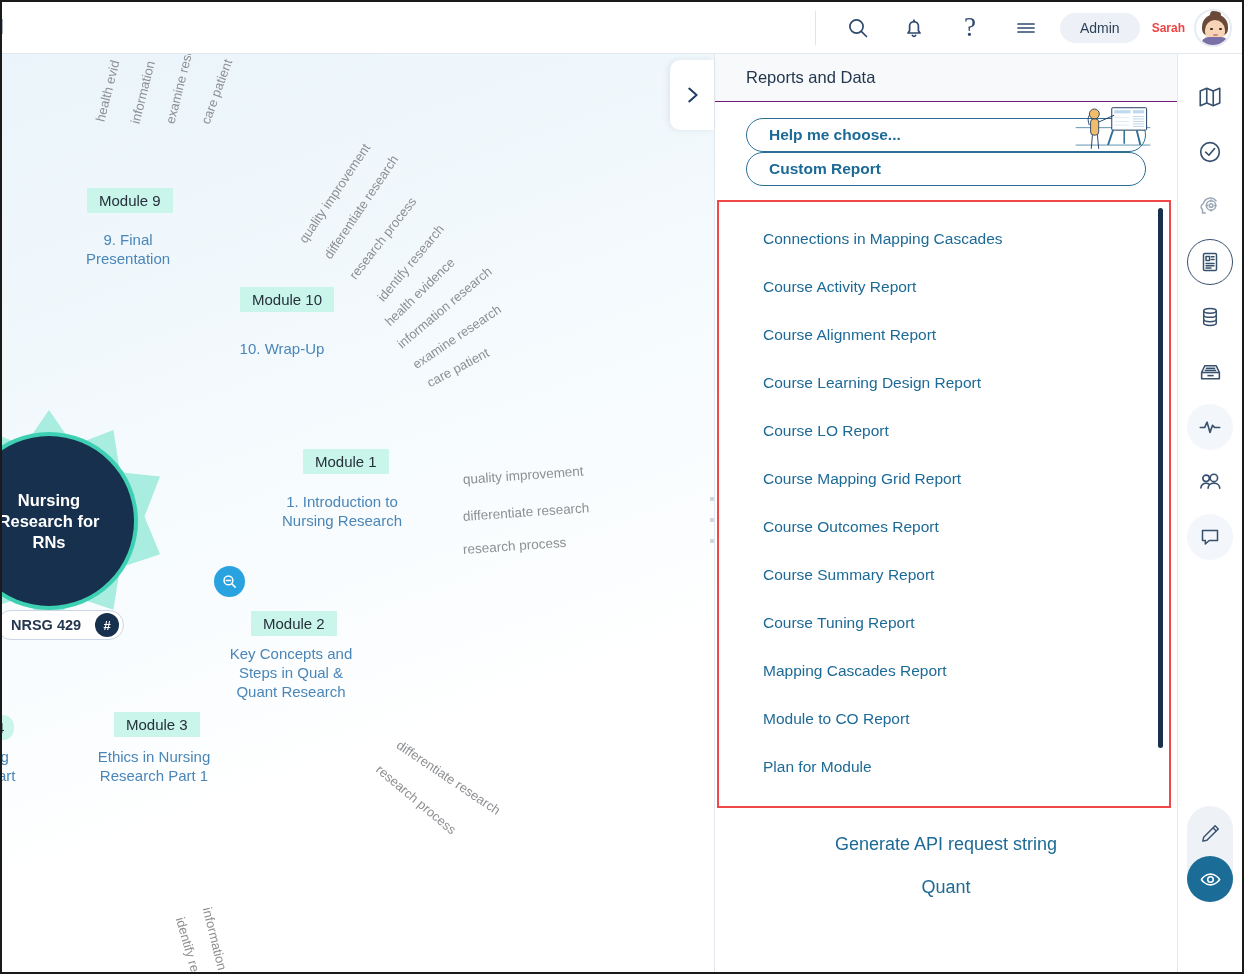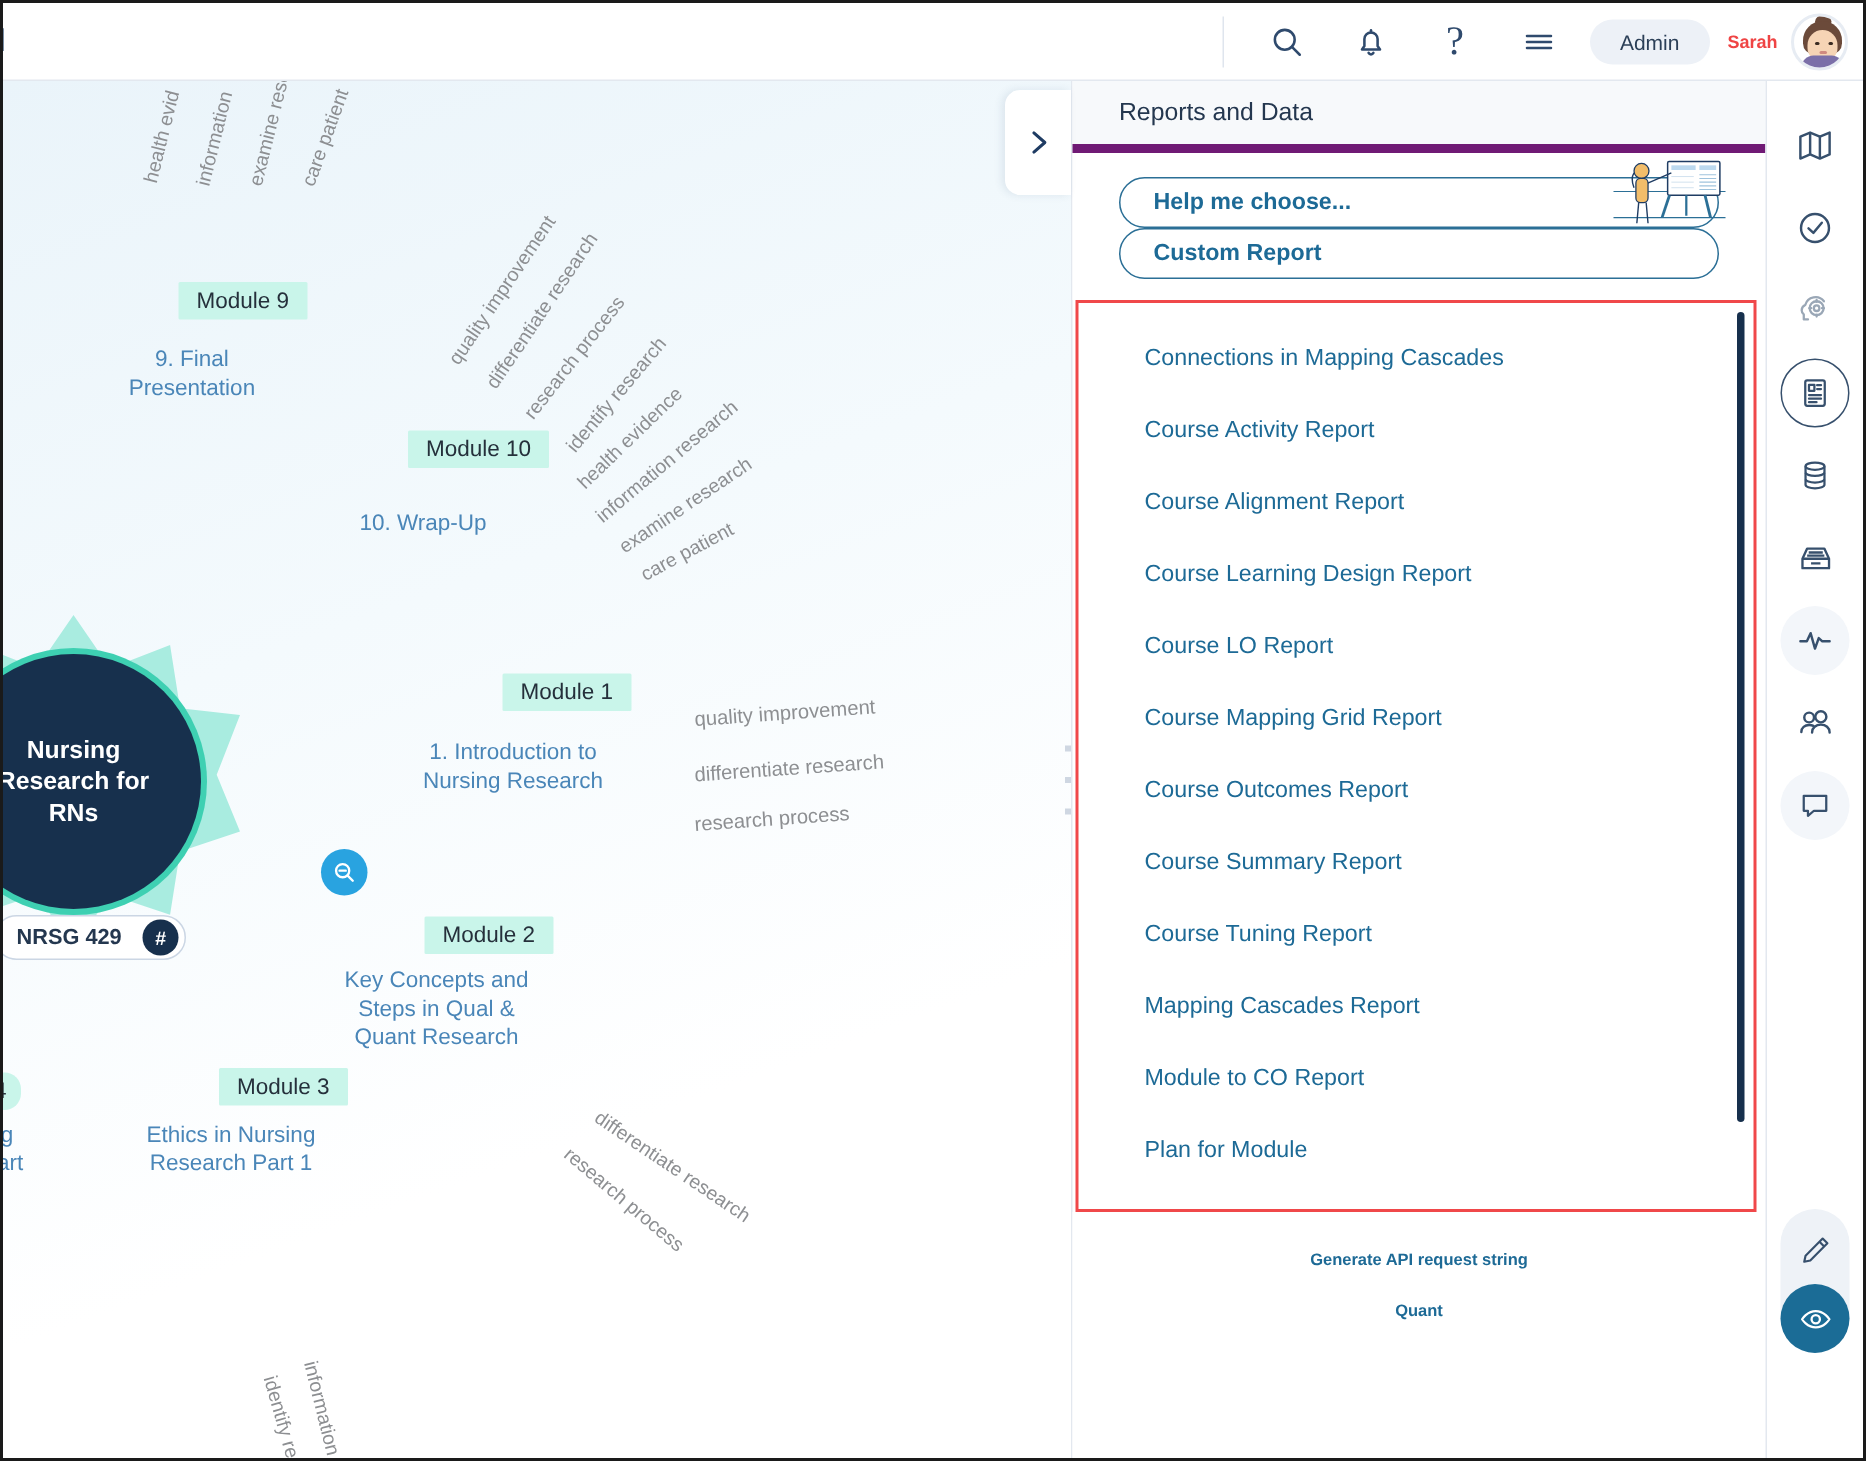--- a/index.html
+++ b/index.html
@@ -79,21 +79,20 @@
     overflow: hidden;
   }
   .module-chip {
     position: absolute;
     background: #c9f5ea;
     color: #25303b;
     font-size: 15px;
     padding: 4px 12px;
     border-radius: 1px;
     white-space: nowrap;
-    margin-left: 32px;
   }
   .module-title {
     position: absolute;
     color: #4a86b8;
     font-size: 15px;
     text-align: center;
     line-height: 19px;
   }
   .tag {
     position: absolute;
@@ -182,21 +181,21 @@
   
   .panel {
     position: absolute; left: 712px; top: 52px;
     width: 463px; height: 918px;
     background: #ffffff;
     border-left: 1px solid #e3e8ef;
     display: flex; flex-direction: column;
   }
   .panel-header {
     height: 48px; background: #f7f9fb;
-    border-bottom: 6px solid #701a75;
+    border-bottom: 1px solid #701a75;
     display: flex; align-items: center;
     padding-left: 31px;
   }
   .panel-header span { font-size: 16.5px; color: #24374f; }
   .panel-actions {
     position: relative;
     padding: 16px 31px 14px 31px;
     background: #ffffff;
   }
   .pill-btn {
@@ -236,21 +235,21 @@
     position: absolute; right: 6px; top: 6px;
     width: 5px; height: 540px; background: #17304d; border-radius: 3px;
   }
   .panel-footer {
     flex: 1 1 auto;
     padding-top: 26px;
     text-align: center;
     background: #ffffff;
   }
   .footer-link {
-    display: block; color: #1d6a96; font-size: 11px; font-weight: 700;
+    display: block; color: #1d6a96; font-size: 18px; font-weight: 400;
     margin-bottom: 22px; cursor: pointer; text-decoration: none;
   }
 
   
   .rail {
     position: absolute; right: 0; top: 52px;
     width: 65px; height: 918px;
     background: #ffffff;
     border-left: 1px solid #e3e8ef;
     display: flex; flex-direction: column; align-items: center;

